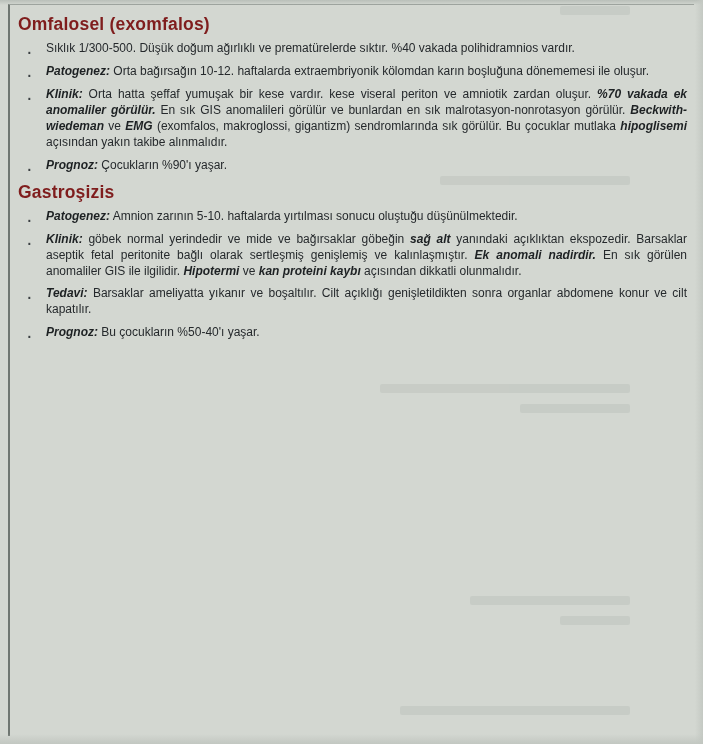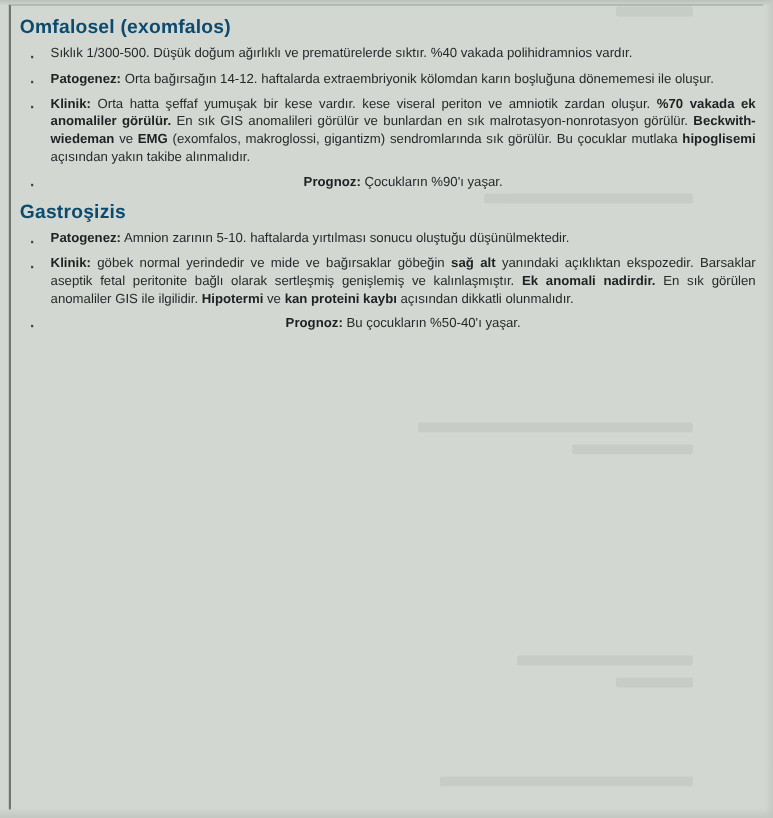--- a/index.html
+++ b/index.html
@@ -44,21 +44,21 @@
     box-sizing: border-box;
   }
   .content {
     position: relative;
     padding: 14px 16px 0 18px;
     z-index: 3;
   }
   h2.section {
     font-size: 17.5px;
     font-weight: 700;
-    color: #0c4a6e;
+    color: #7f1d1d;
     margin: 0 0 6px 0;
     letter-spacing: 0.2px;
     line-height: 1.2;
   }
   h2.section.second {
     margin-top: 8px;
   }
   ul.bullets {
     list-style: none;
     margin: 0;
@@ -79,26 +79,27 @@
     position: absolute;
     left: 8px;
     top: -2px;
     font-size: 20px;
     line-height: 1.2;
     color: #3a3f42;
   }
   ul.bullets > li b {
     font-weight: 700;
     color: #1d2123;
+    font-style: italic;
   }
   .para {
     display: block;
   }
   .no-justify {
-    text-align: center;
+    text-align: left;
   }
   
   .edge-top {
     position: absolute;
     left: 0; top: 0; right: 0; height: 5px;
     background: linear-gradient(to bottom, #b9bfb9, rgba(211,215,209,0));
     z-index: 4;
     pointer-events: none;
   }
   .edge-bottom {
@@ -134,39 +135,42 @@
   <div class="frame"></div>
 
   <div class="content">
 
     <h2 class="section">Omfalosel (exomfalos)</h2>
     <ul class="bullets">
       <li>
           <span class="para"><span>Sıklık 1/300-500. Düşük doğum ağırlıklı ve prematürelerde sıktır. %40 vakada polihidramnios vardır.</span></span>
         </li>
       <li>
-          <span class="para"><b>Patogenez:</b><span> Orta bağırsağın 14-12. haftalarda extraembriyonik kölomdan karın boşluğuna dönememesi ile oluşur.</span></span>
+          <span class="para"><b>Patogenez:</b><span> Orta bağırsağın 10-12. haftalarda extraembriyonik kölomdan karın boşluğuna dönememesi ile oluşur.</span></span>
         </li>
       <li>
           <span class="para"><b>Klinik:</b><span> Orta hatta şeffaf yumuşak bir kese vardır. kese viseral periton ve amniotik zardan oluşur. </span><b>%70 vakada ek anomaliler görülür.</b><span> En sık GIS anomalileri görülür ve bunlardan en sık malrotasyon-nonrotasyon görülür. </span><b>Beckwith-wiedeman</b><span> ve </span><b>EMG</b><span> (exomfalos, makroglossi, gigantizm) sendromlarında sık görülür. Bu çocuklar mutlaka </span><b>hipoglisemi</b><span> açısından yakın takibe alınmalıdır.</span></span>
         </li>
       <li>
           <span class="para no-justify"><b>Prognoz:</b><span> Çocukların %90'ı yaşar.</span></span>
         </li>
     </ul>
 
     <h2 class="section second">Gastroşizis</h2>
     <ul class="bullets">
       <li>
           <span class="para"><b>Patogenez:</b><span> Amnion zarının 5-10. haftalarda yırtılması sonucu oluştuğu düşünülmektedir.</span></span>
         </li>
       <li>
           <span class="para"><b>Klinik:</b><span> göbek normal yerindedir ve mide ve bağırsaklar göbeğin </span><b>sağ alt</b><span> yanındaki açıklıktan ekspozedir. Barsaklar aseptik fetal peritonite bağlı olarak sertleşmiş genişlemiş ve kalınlaşmıştır. </span><b>Ek anomali nadirdir.</b><span> En sık görülen anomaliler GIS ile ilgilidir. </span><b>Hipotermi</b><span> ve </span><b>kan proteini kaybı</b><span> açısından dikkatli olunmalıdır.</span></span>
         </li>
       <li>
+          <span class="para"><b>Tedavi:</b><span> Barsaklar ameliyatta yıkanır ve boşaltılır. Cilt açıklığı genişletildikten sonra organlar abdomene konur ve cilt kapatılır.</span></span>
+        </li>
+      <li>
           <span class="para no-justify"><b>Prognoz:</b><span> Bu çocukların %50-40'ı yaşar.</span></span>
         </li>
     </ul>
 
   </div>
 
   <div class="edge-top"></div>
   <div class="edge-right"></div>
   <div class="edge-bottom"></div>
 </div>

